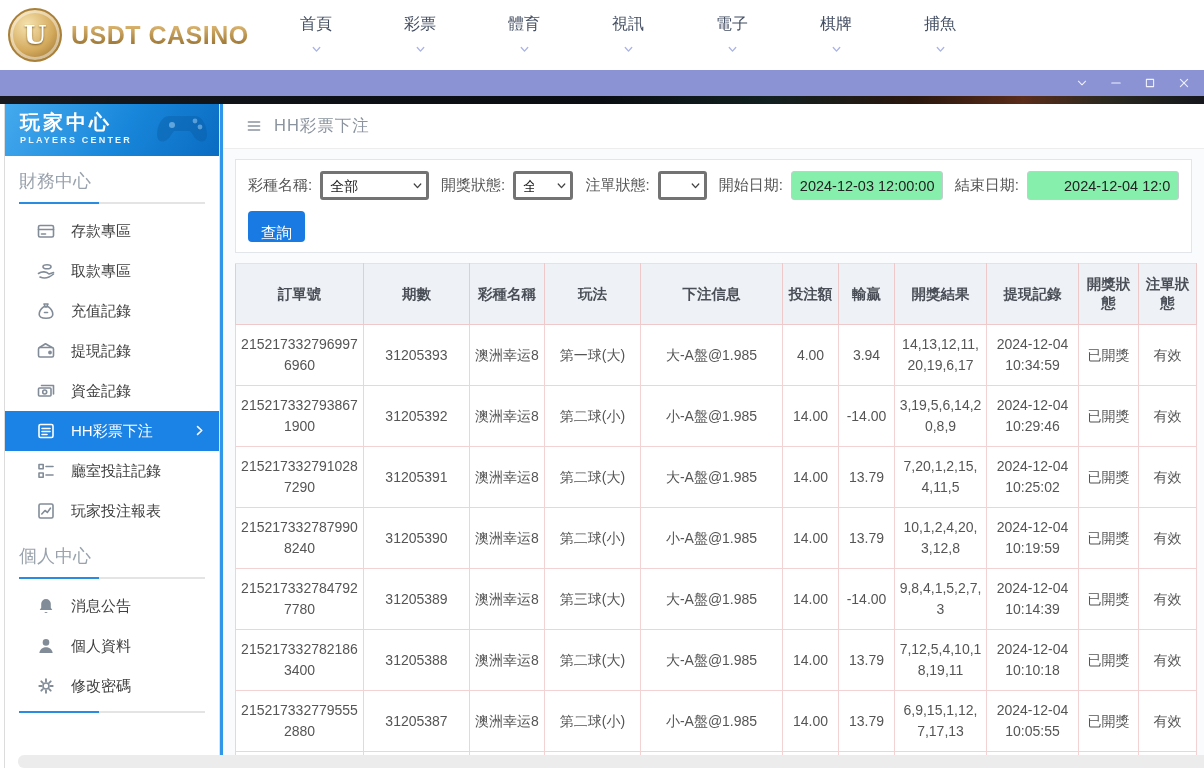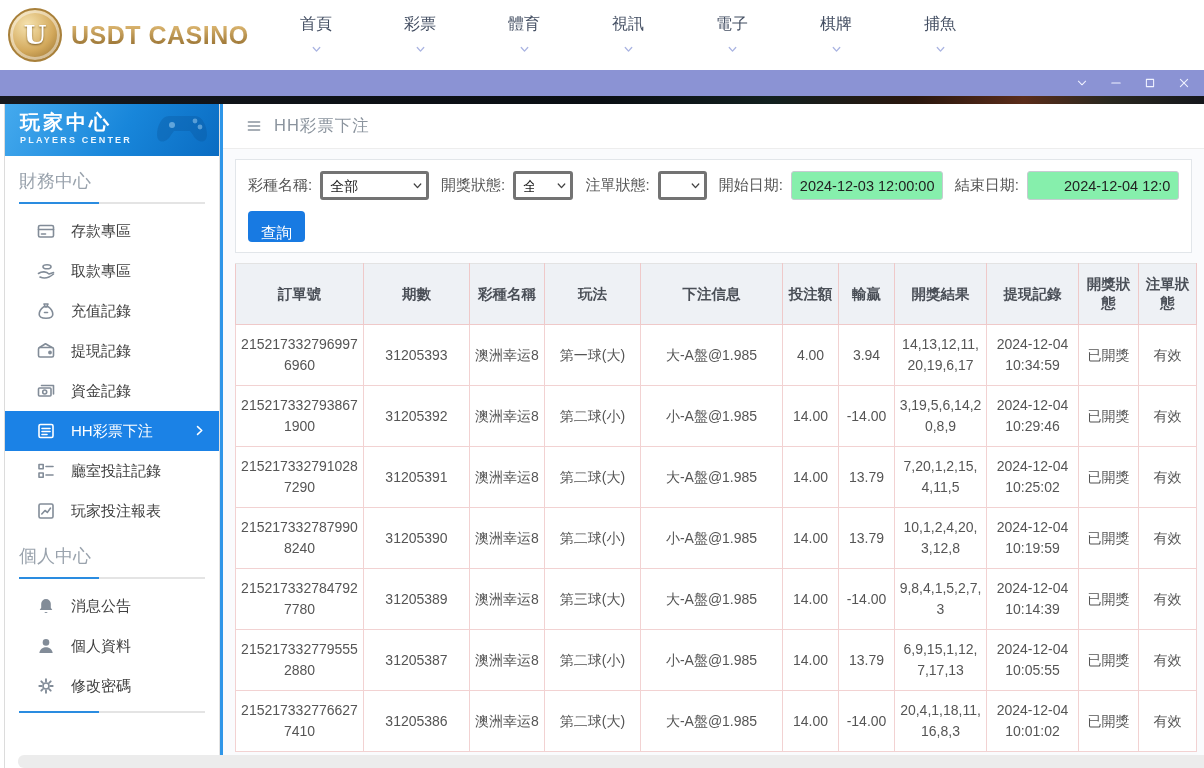--- a/index.html
+++ b/index.html
@@ -486,20 +486,33 @@
                 <td>第三球(大)</td>
                 <td>大-A盤@1.985</td>
                 <td>14.00</td>
                 <td>-14.00</td>
                 <td>9,8,4,1,5,2,7,3</td>
                 <td>2024-12-04 10:14:39</td>
                 <td>已開獎</td>
                 <td>有效</td>
               </tr>
               <tr>
+                <td>2152173327821863400</td>
+                <td>31205388</td>
+                <td>澳洲幸运8</td>
+                <td>第二球(大)</td>
+                <td>大-A盤@1.985</td>
+                <td>14.00</td>
+                <td>13.79</td>
+                <td>7,12,5,4,10,18,19,11</td>
+                <td>2024-12-04 10:10:18</td>
+                <td>已開獎</td>
+                <td>有效</td>
+              </tr>
+              <tr>
                 <td>2152173327795552880</td>
                 <td>31205387</td>
                 <td>澳洲幸运8</td>
                 <td>第二球(小)</td>
                 <td>小-A盤@1.985</td>
                 <td>14.00</td>
                 <td>13.79</td>
                 <td>6,9,15,1,12,7,17,13</td>
                 <td>2024-12-04 10:05:55</td>
                 <td>已開獎</td>

